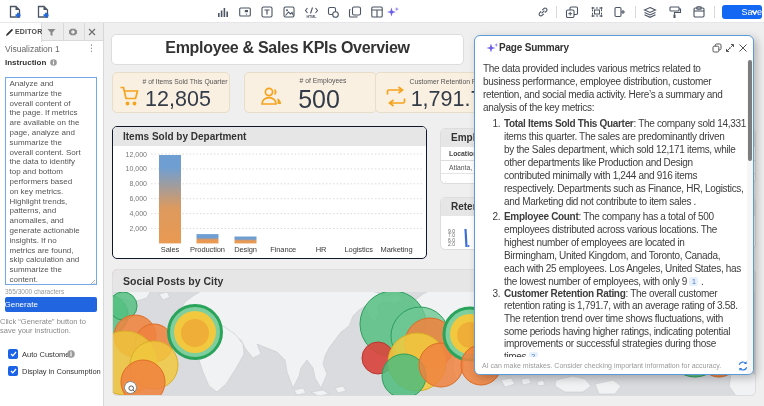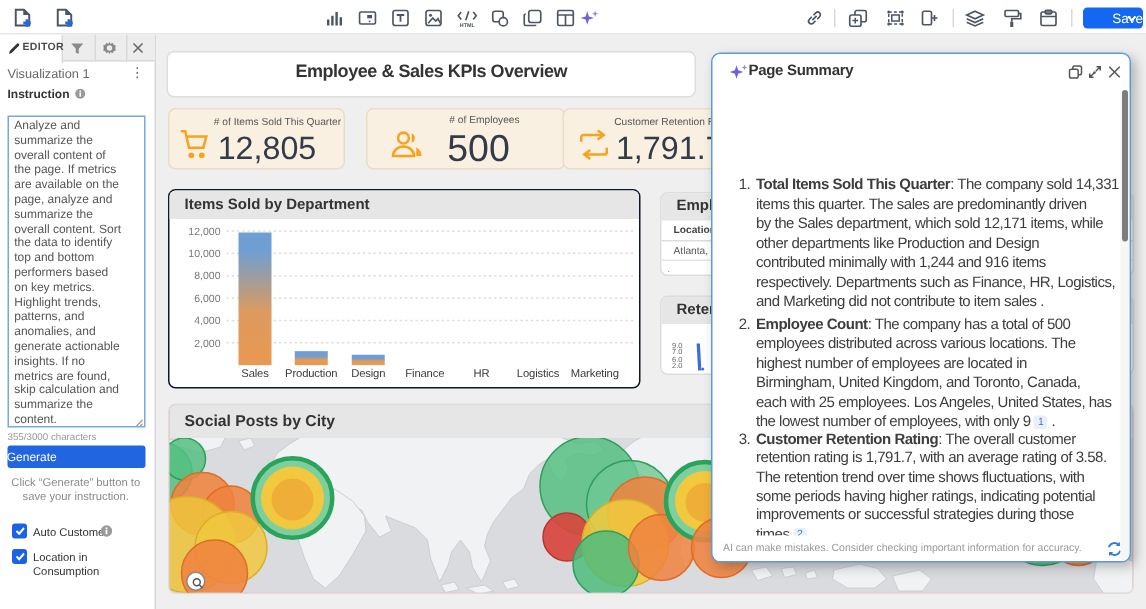--- a/index.html
+++ b/index.html
@@ -139,43 +139,43 @@
       <rect x="3.4" y="3.2" width="1.2" height="3" fill="#fff"></rect>
       <rect x="3.4" y="1.6" width="1.2" height="1.2" fill="#fff"></rect>
     </svg>
 
   <div class="abs" style="left:4.5px;top:54px;width:92px;height:208px;border:1px solid #74a9e8;background:#fff;font-size:8px;line-height:9.8px;color:#555;padding:1px 2px 0 4px;">Analyze and<br>summarize the<br>overall content of<br>the page. If metrics<br>are available on the<br>page, analyze and<br>summarize the<br>overall content. Sort<br>the data to identify<br>top and bottom<br>performers based<br>on key metrics.<br>Highlight trends,<br>patterns, and<br>anomalies, and<br>generate actionable<br>insights. If no<br>metrics are found,<br>skip calculation and<br>summarize the<br>content.</div>
   <svg class="abs" style="left:90px;top:256px;" width="6" height="6" viewBox="0 0 6 6">
       <path d="M5 1 L1 5 M5 3.5 L3.5 5" stroke="#999" stroke-width="0.8"></path>
     </svg>
   <span class="abs" style="left:5px;top:264.5px;font-size:6.5px;color:#999;">355/3000 characters</span>
   <div class="abs" style="left:4.5px;top:274px;width:92px;height:15px;background:#2166e0;border-radius:2px;color:#fff;font-size:8px;line-height:15px;">Generate</div>
-  <div class="abs" style="left:0;top:294px;width:101px;font-size:7.5px;line-height:9px;color:#8a8a8a;text-align:center;">Click “Generate” button to<br>save your instruction.</div>
+  <div class="abs" style="left:0;top:294px;width:101px;font-size:7.5px;line-height:9px;color:#8a8a8a;">Click “Generate” button to<br>save your instruction.</div>
 
   <div class="abs" style="left:8px;top:325.5px;width:10px;height:10px;background:#1b63e6;border-radius:2px;">
     <svg class="abs" style="left:1.5px;top:2px;" width="7" height="6" viewBox="0 0 7 6">
         <path d="M1 3 L2.8 4.8 L6 1" fill="none" stroke="#fff" stroke-width="1.3"></path>
       </svg>
   </div>
   <span class="abs" style="left:22px;top:326.5px;font-size:7.5px;color:#333;">Auto Customer</span>
   <svg class="abs" style="left:67px;top:327px;" width="8" height="8" viewBox="0 0 8 8">
       <circle cx="4" cy="4" r="3.8" fill="#9a9a9a"></circle>
       <rect x="3.4" y="3.2" width="1.2" height="3" fill="#fff"></rect>
       <rect x="3.4" y="1.6" width="1.2" height="1.2" fill="#fff"></rect>
     </svg>
   <div class="abs" style="left:8px;top:342.5px;width:10px;height:10px;background:#1b63e6;border-radius:2px;">
     <svg class="abs" style="left:1.5px;top:2px;" width="7" height="6" viewBox="0 0 7 6">
         <path d="M1 3 L2.8 4.8 L6 1" fill="none" stroke="#fff" stroke-width="1.3"></path>
       </svg>
   </div>
-  <span class="abs" style="left:22px;top:343.5px;font-size:7.5px;color:#333;">Location in Consumption</span>
+  <span class="abs" style="left:22px;top:343.5px;font-size:7.5px;color:#333;">Display in Consumption</span>
 </div>
 
 <div class="abs" style="left:111px;top:34px;width:353px;height:31px;background:#fff;border:1px solid #ddd;border-radius:5px;z-index:1;">
-  <div style="font-size:12px;letter-spacing:-0.3px;font-weight:bold;color:#333;text-align:center;line-height:25px;">Employee &amp; Sales KPIs Overview</div>
+  <div style="font-size:16px;letter-spacing:-0.3px;font-weight:bold;color:#333;text-align:center;line-height:25px;">Employee &amp; Sales KPIs Overview</div>
 </div>
 
 <div class="abs" style="left:111.5px;top:72px;width:118.5px;height:41px;background:#faf0e1;border:1px solid #e7ddc9;border-radius:5px;z-index:1;">
   <svg class="abs" style="left:6px;top:12px;" width="22" height="23" viewBox="0 0 22 23">
     <path d="M1.5 2.5 L4.5 2.5 L7 13.5 L16.5 13.5 L18.5 6 L6 6" fill="none" stroke="#f6a31d" stroke-width="1.7"></path>
     <circle cx="8.5" cy="18.5" r="1.9" fill="#f6a31d"></circle>
       <circle cx="15.5" cy="18.5" r="1.9" fill="#f6a31d"></circle>
   </svg>
   <div class="abs" style="left:30px;top:5px;width:85px;text-align:center;font-size:6.8px;color:#555;">#&nbsp;of Items Sold This Quarter</div>
   <div class="abs" style="left:23px;top:13.5px;width:85px;text-align:center;font-size:21.5px;color:#333b49;">12,805</div>
@@ -336,20 +336,21 @@
     <rect x="1" y="3.2" width="5.8" height="5.8" rx="1.2" fill="#fff" stroke="#555" stroke-width="1"></rect>
   </svg>
   <svg class="abs" style="left:250px;top:7px;" width="10" height="10" viewBox="0 0 10 10">
     <path d="M6 1.5 L8.5 1.5 L8.5 4 M8.3 1.7 L5.5 4.5 M4 8.5 L1.5 8.5 L1.5 6 M1.7 8.3 L4.5 5.5" fill="none" stroke="#555" stroke-width="1"></path>
     <circle cx="4.7" cy="5.3" r="0.8" fill="#555"></circle>
   </svg>
   <svg class="abs" style="left:263px;top:7px;" width="10" height="10" viewBox="0 0 10 10">
     <path d="M1.5 1.5 L8.5 8.5 M8.5 1.5 L1.5 8.5" fill="none" stroke="#555" stroke-width="1"></path>
   </svg>
 
+  <div class="abs" style="left:8px;top:26px;width:266px;font-size:10px;letter-spacing:-0.32px;line-height:13px;color:#3d3d3d;white-space:nowrap;">The data provided includes various metrics related to<br>business performance, employee distribution, customer<br>retention, and social media activity. Here’s a summary and<br>analysis of the key metrics:</div>
   <div class="abs" style="left:8px;top:80.5px;width:266px;font-size:10px;letter-spacing:-0.32px;line-height:13px;color:#3d3d3d;white-space:nowrap;padding-left:21px;"><span style="position:absolute;left:9.5px;">1.</span><b>Total Items Sold This Quarter</b>: The company sold 14,331<br>items this quarter. The sales are predominantly driven<br>by the Sales department, which sold 12,171 items, while<br>other departments like Production and Design<br>contributed minimally with 1,244 and 916 items<br>respectively. Departments such as Finance, HR, Logistics,<br>and Marketing did not contribute to item sales .</div>
   <div class="abs" style="left:8px;top:173.5px;width:266px;font-size:10px;letter-spacing:-0.32px;line-height:13px;color:#3d3d3d;white-space:nowrap;padding-left:21px;"><span style="position:absolute;left:9.5px;">2.</span><b>Employee Count</b>: The company has a total of 500<br>employees distributed across various locations. The<br>highest number of employees are located in<br>Birmingham, United Kingdom, and Toronto, Canada,<br>each with 25 employees. Los Angeles, United States, has<br>the lowest number of employees, with only 9 <span style="display:inline-block;width:9px;height:9px;background:#e8f0fc;border-radius:2px;color:#4078d0;font-size:7px;line-height:9px;text-align:center;vertical-align:0.5px;letter-spacing:0;">1</span>&nbsp;.</div>
   <div class="abs" style="left:8px;top:251.9px;width:266px;font-size:10px;letter-spacing:-0.32px;line-height:12.6px;color:#3d3d3d;white-space:nowrap;padding-left:21px;"><span style="position:absolute;left:9.5px;">3.</span><b>Customer Retention Rating</b>: The overall customer<br>retention rating is 1,791.7, with an average rating of 3.58.<br>The retention trend over time shows fluctuations, with<br>some periods having higher ratings, indicating potential<br>improvements or successful strategies during those<br>times <span style="display:inline-block;width:9px;height:9px;background:#e8f0fc;border-radius:2px;color:#4078d0;font-size:7px;line-height:9px;text-align:center;vertical-align:0.5px;letter-spacing:0;">2</span></div>
 
   <div class="abs" style="left:1px;top:321px;width:271px;height:17px;background:#fff;">
     <span class="abs" style="left:6px;top:4.5px;font-size:7px;color:#9a9a9a;">AI can make mistakes. Consider checking important information for accuracy.</span>
     <svg class="abs" style="left:261px;top:3px;" width="12" height="12" viewBox="0 0 12 12">
       <path d="M2.2 4.8 A4 4 0 0 1 9.2 3.6 M9.8 7.2 A4 4 0 0 1 2.8 8.4" fill="none" stroke="#2d7de0" stroke-width="1.2"></path>
       <path d="M9.6 1.2 L9.6 4 L6.8 4 Z" fill="#2d7de0"></path>
         <path d="M2.4 10.8 L2.4 8 L5.2 8 Z" fill="#2d7de0"></path>

